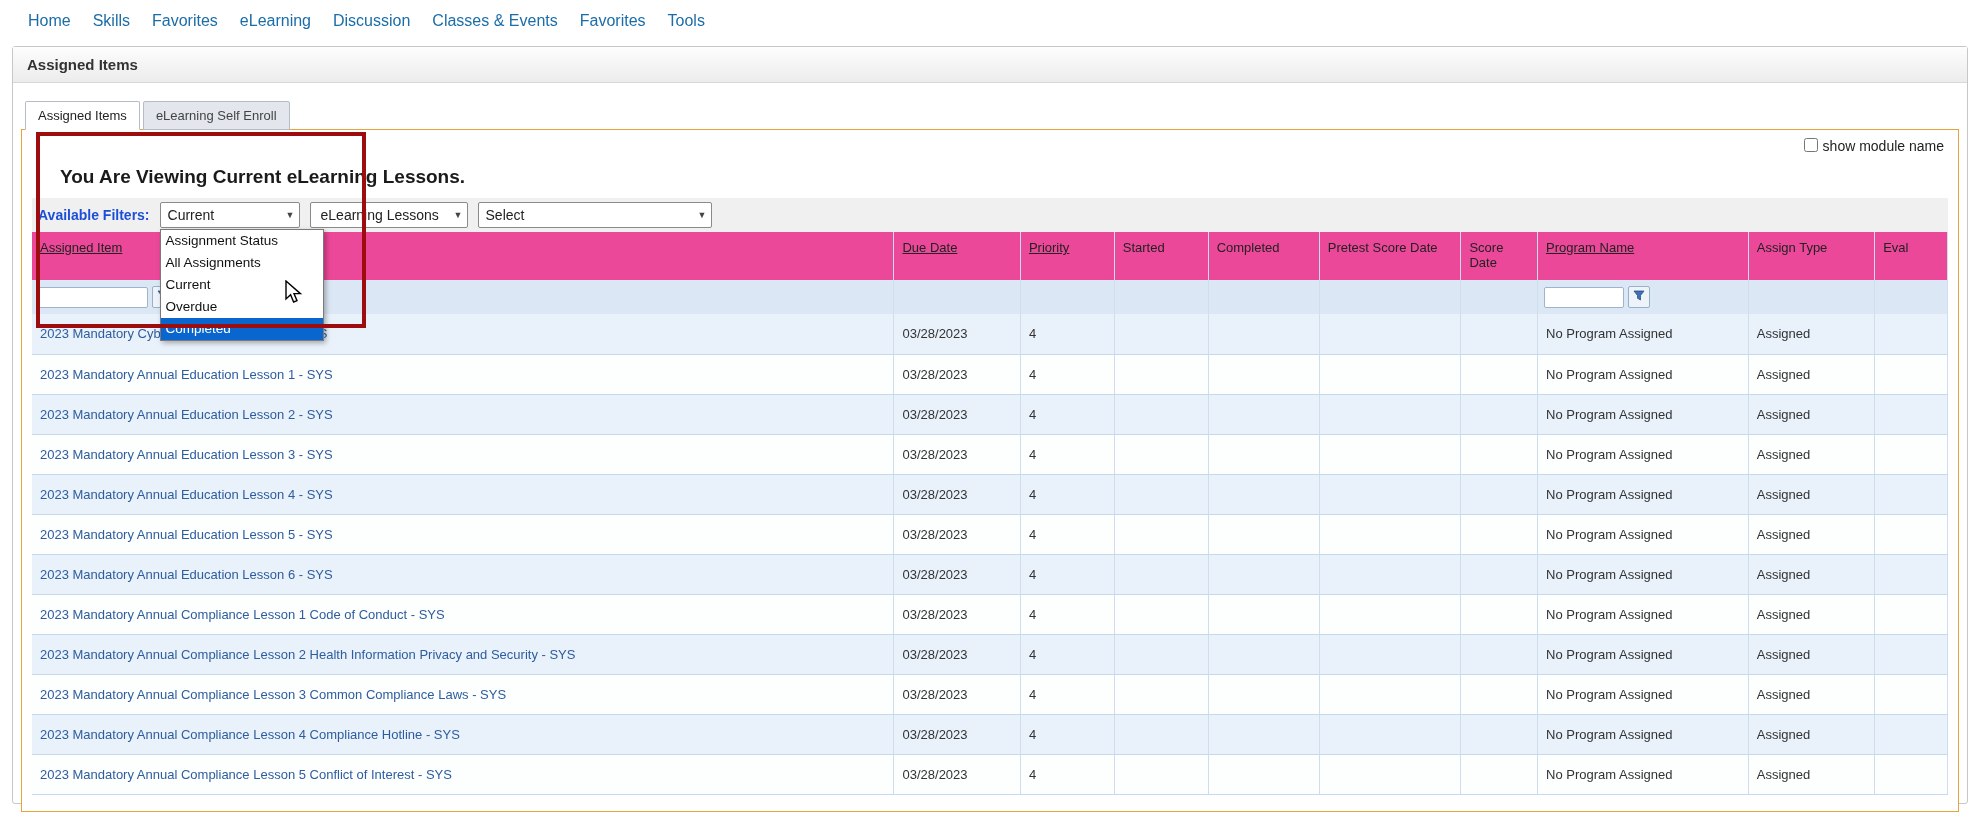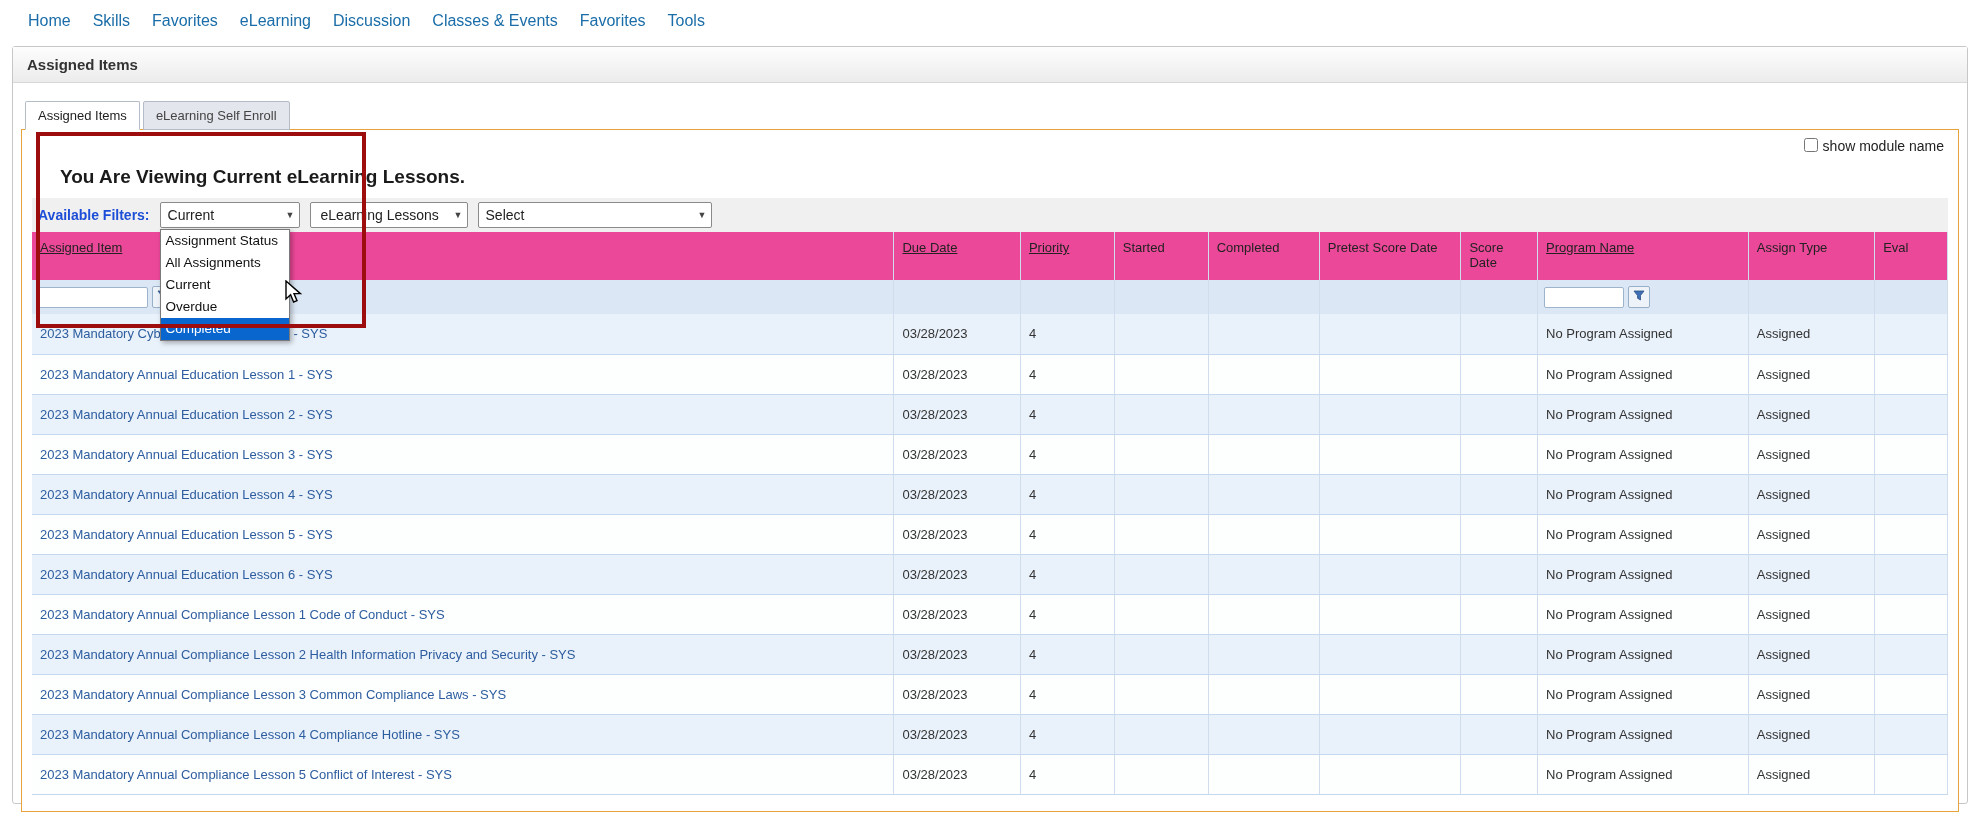--- a/index.html
+++ b/index.html
@@ -32,21 +32,21 @@
   
   .filters-bar { background: #f0f0f0; padding: 4px 6px; display: flex; align-items: center; gap: 10px; }
   .filters-label { font-size: 14px; font-weight: bold; color: #1d4ed8; }
   .select-wrap { position: relative; display: inline-block; }
   .fake-select { display: inline-flex; align-items: center; justify-content: space-between; background: #fff; border: 1px solid #8a8a8a; border-radius: 2px; height: 26px; padding: 0 4px 0 7px; font-size: 14px; color: #222; cursor: pointer; }
   .fake-select .select-arrow { font-size: 9px; color: #444; margin-left: 10px; }
   .w-status { width: 140px; }
   .w-category { width: 158px; padding-left: 10px; }
   .w-detail { width: 234px; gap: 27px; }
 
-  .dropdown-list { position: absolute; top: calc(100% + 1px); left: 0; width: 130px; background: #fff; border: 1px solid #7a7a7a; box-shadow: 2px 2px 5px rgba(0,0,0,0.3); z-index: 10; }
+  .dropdown-list { position: absolute; top: calc(100% + 1px); left: 0; width: 164px; background: #fff; border: 1px solid #7a7a7a; box-shadow: 2px 2px 5px rgba(0,0,0,0.3); z-index: 10; }
   .dd-option { font-size: 13.5px; line-height: 20px; padding: 1px 5px; color: #111; white-space: nowrap; cursor: pointer; }
   .dd-option.highlighted { background: #0a66cf; color: #fff; }
 
   
   table.grid { width: 100%; border-collapse: collapse; table-layout: fixed; }
   .grid th, .grid td { border-right: 1px solid #cfdded; overflow: hidden; }
   .grid thead tr.hdr { background: #ec4899; }
   .grid thead tr.hdr th { text-align: left; font-weight: normal; font-size: 13px; color: #222; vertical-align: top; padding: 8px 8px 6px 8px; height: 48px; }
   .th-link { text-decoration: underline; cursor: pointer; color: #222; }
   .th-label { color: #222; }

